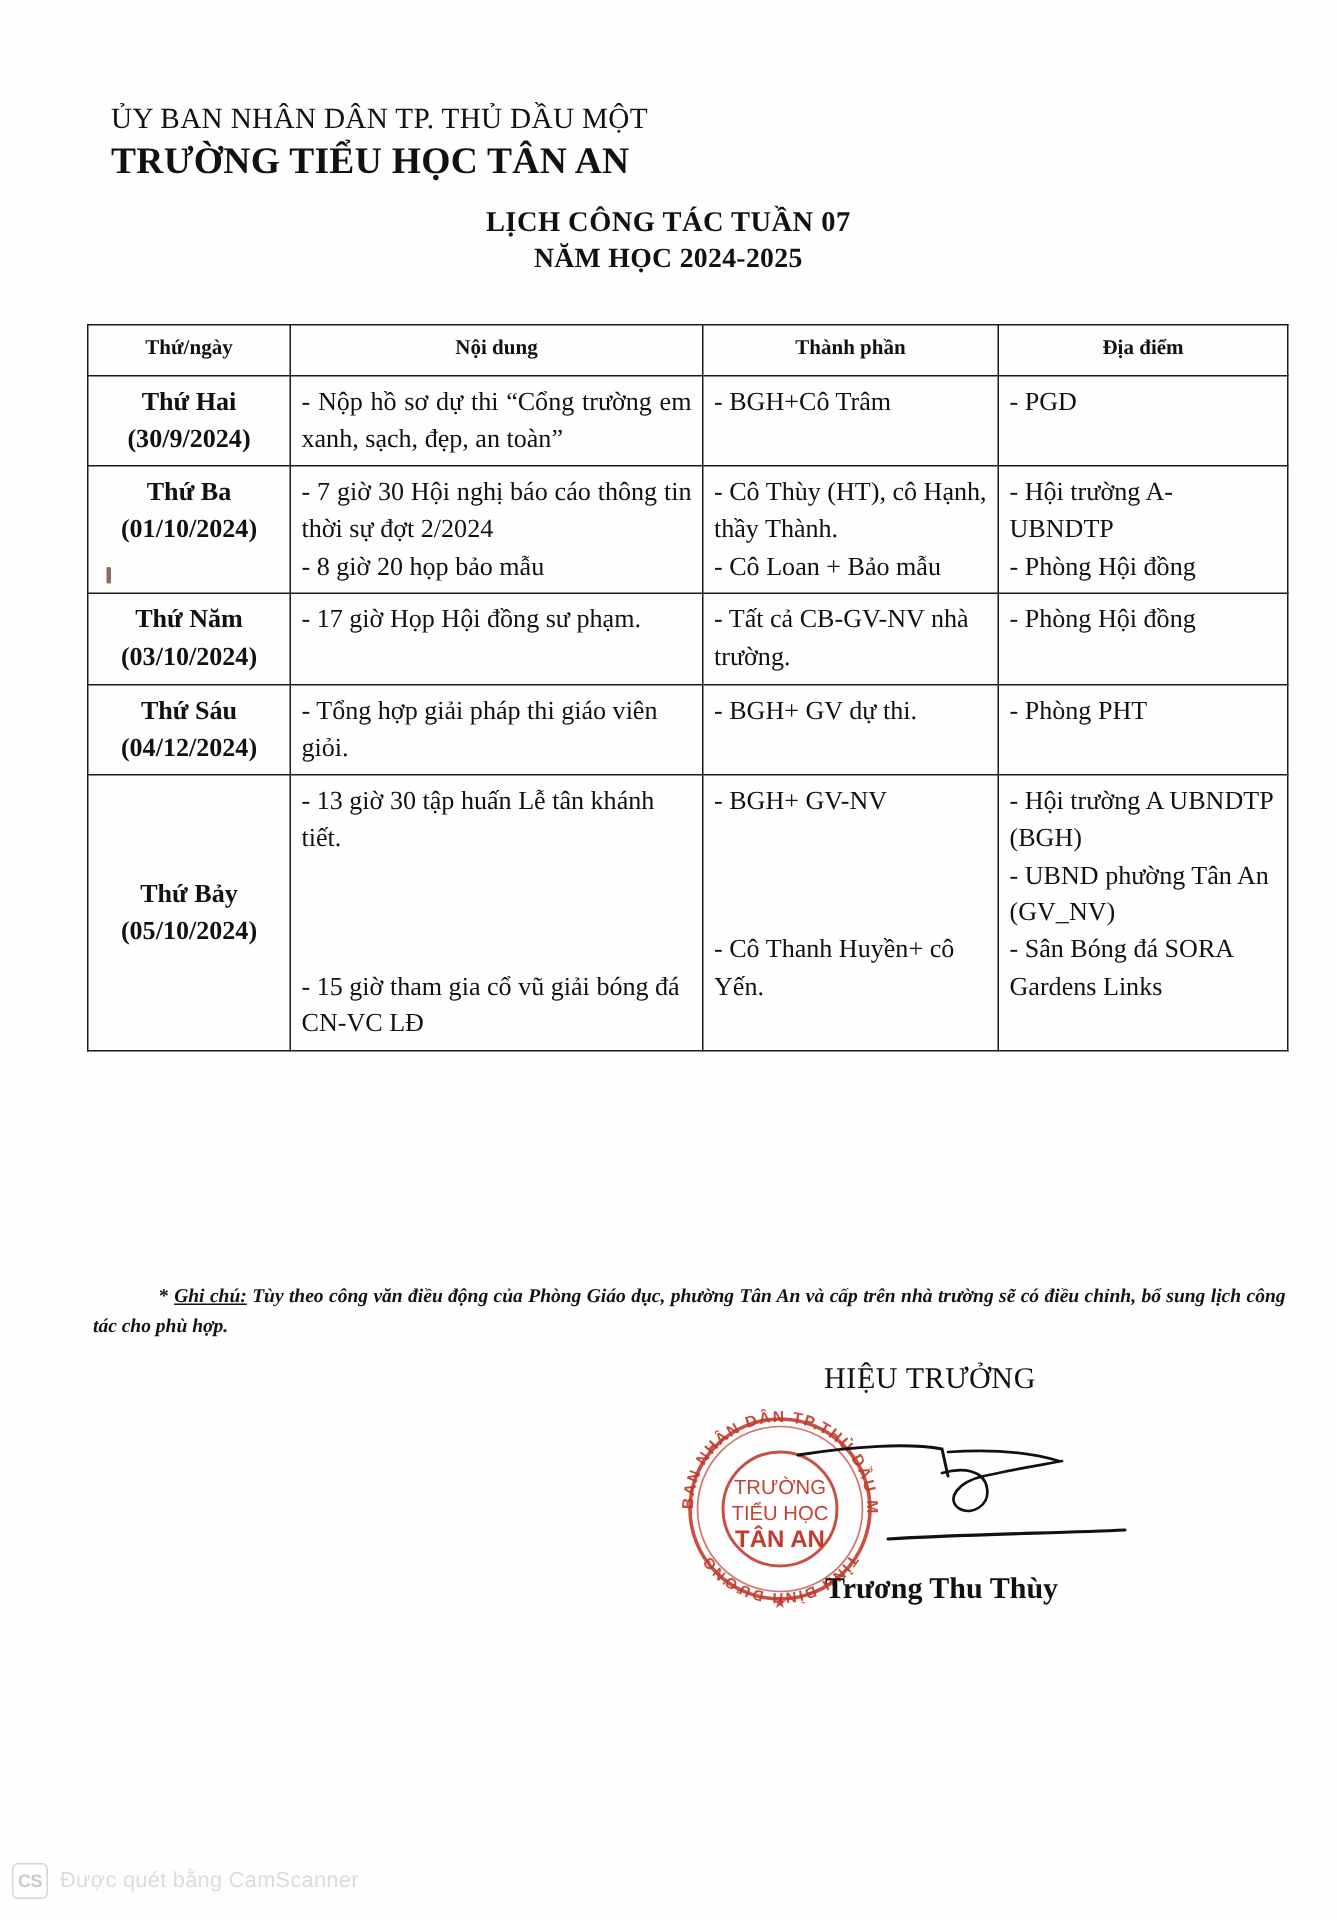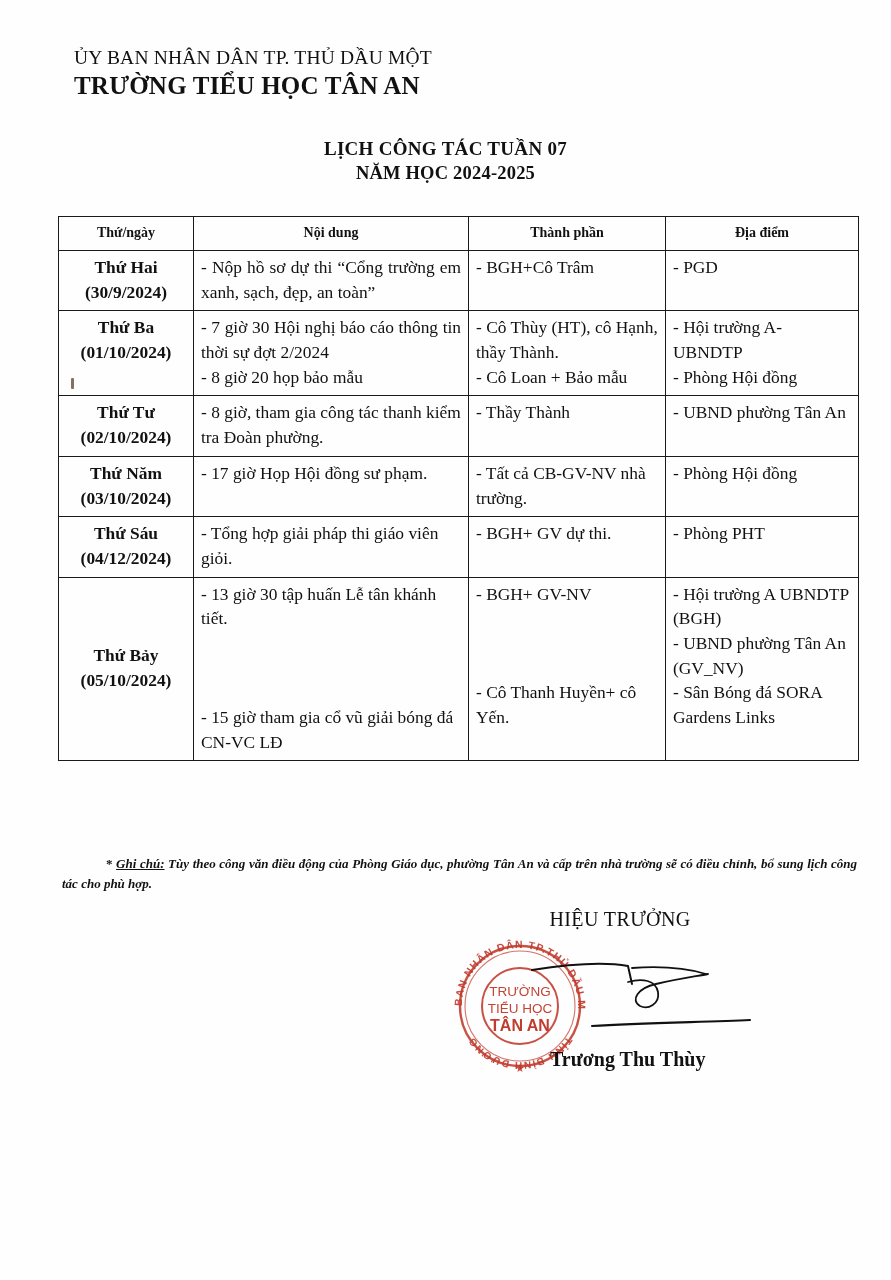--- a/index.html
+++ b/index.html
@@ -20,21 +20,21 @@
   .page {
     position: absolute;
     inset: 0;
     background: #fefefe;
   }
 
   
   .letterhead {
     position: absolute;
     left: 74px;
-    top: 46px;
+    top: 68px;
     width: 560px;
   }
   .org-line-1 {
     font-size: 19.5px;
     letter-spacing: 0.2px;
     line-height: 1.25;
     white-space: nowrap;
   }
   .org-line-2 {
     font-size: 25px;
@@ -288,35 +288,20 @@
           <td>
             <span class="line">- Cô Thùy (HT), cô Hạnh, thầy Thành.</span>
             <span class="line justify">- Cô Loan + Bảo mẫu</span>
           </td>
           <td>
             <span class="line">- Hội trường A-UBNDTP</span>
             <span class="line">- Phòng Hội đồng</span>
           </td>
         </tr>
 
-        <tr>
-          <td class="day-cell">
-            <span class="day-name">Thứ Tư</span>
-            <span class="day-date">(02/10/2024)</span>
-          </td>
-          <td>
-            <span class="line">- 8 giờ, tham gia công tác thanh kiểm tra Đoàn phường.</span>
-          </td>
-          <td>
-            <span class="line">- Thầy Thành</span>
-          </td>
-          <td>
-            <span class="line">- UBND phường Tân An</span>
-          </td>
-        </tr>
 
         <tr>
           <td class="day-cell">
             <span class="day-name">Thứ Năm</span>
             <span class="day-date">(03/10/2024)</span>
           </td>
           <td>
             <span class="line">- 17 giờ Họp Hội đồng sư phạm.</span>
           </td>
           <td>
@@ -404,14 +389,18 @@
         <path d="M 22,32 C 60,26 96,24 118,28 L 122,46" fill="none" stroke="#111" stroke-width="2" stroke-linecap="round"></path>
         <path d="M 122,30 C 150,28 176,30 196,36" fill="none" stroke="#111" stroke-width="1.8" stroke-linecap="round"></path>
         <path d="M 118,44 C 132,40 146,42 148,54 C 150,66 138,72 130,68 C 120,62 128,50 146,46 C 168,41 188,38 198,36" fill="none" stroke="#111" stroke-width="1.8" stroke-linecap="round"></path>
         <path d="M 82,88 C 130,85 196,84 240,82" fill="none" stroke="#111" stroke-width="2.1" stroke-linecap="round"></path>
       </svg>
     </div>
 
     <div class="sig-name">Trương Thu Thùy</div>
   </div>
 
+  <div class="camscanner">
+    <span class="cs-badge">CS</span>
+    <span class="cs-text">Được quét bằng CamScanner</span>
+  </div>
 
 </div>
 
 </body></html>

